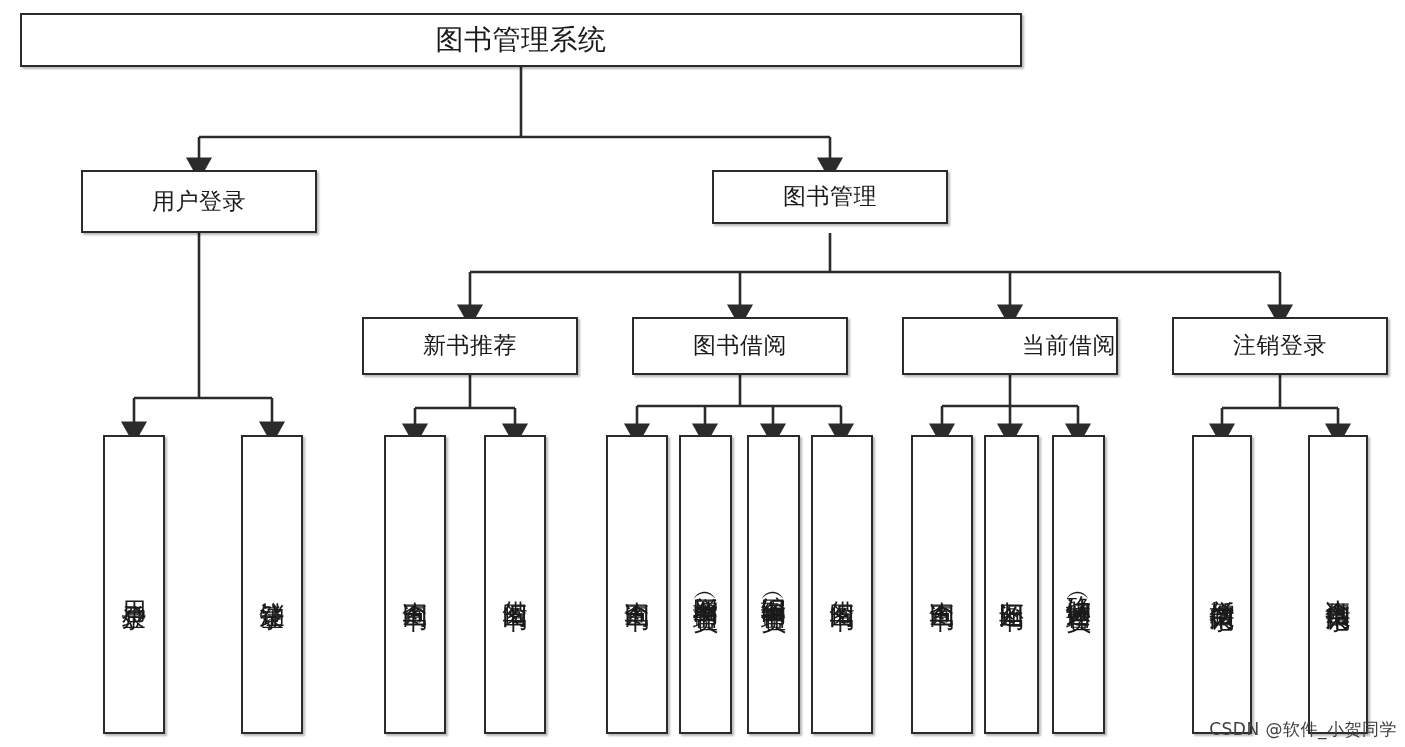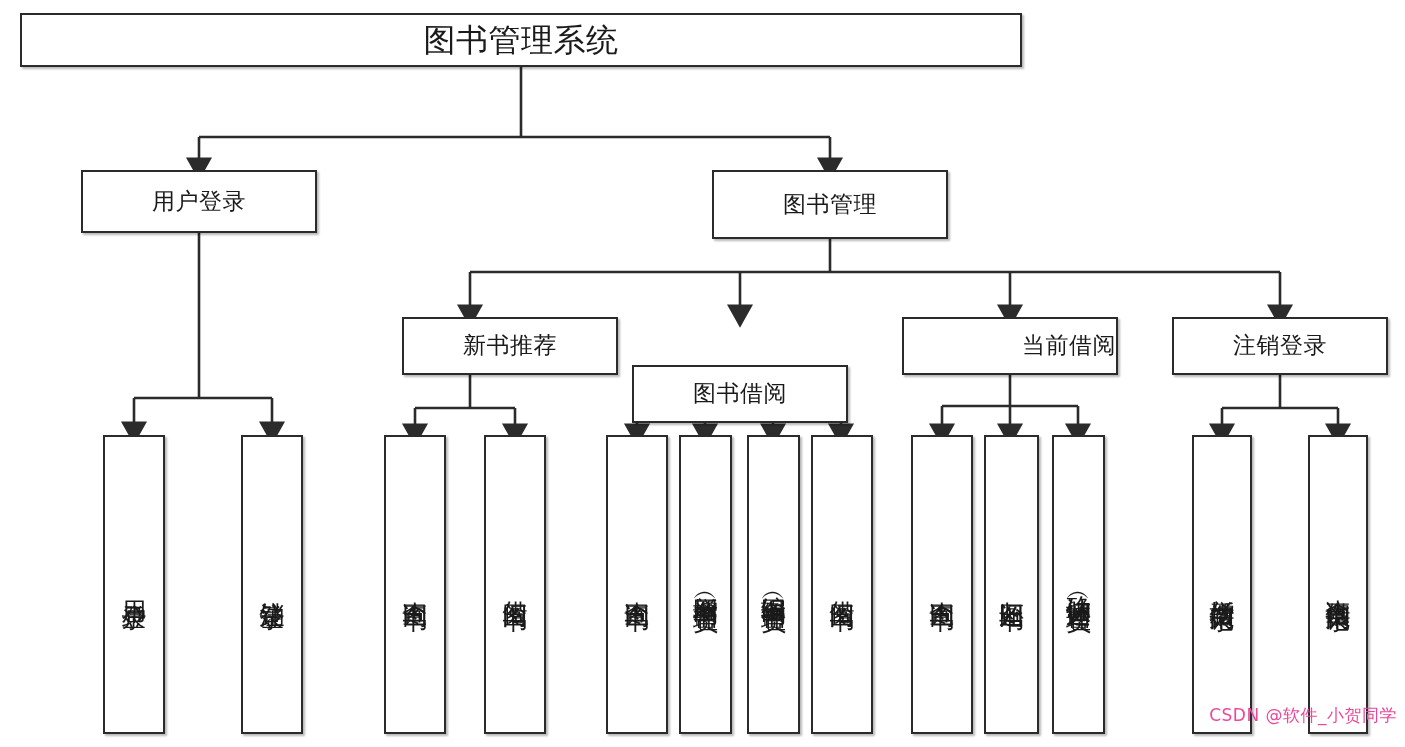--- a/index.html
+++ b/index.html
@@ -39,40 +39,40 @@
   .node .label {
     display: block;
     text-align: center;
     line-height: 1.28;
     letter-spacing: 0.5px;
   }
   .node.horiz .label {
     font-size: 23px;
   }
   .node.root .label {
-    font-size: 32px;
+    font-size: 28px;
   }
   .node.vert {
     align-items: center;
     justify-content: center;
   }
   .node.vert .label {
     writing-mode: vertical-rl;
     text-orientation: upright;
     font-size: 25px;
     line-height: 1.16;
     letter-spacing: 2px;
     max-height: 268px;
   }
   .watermark {
     position: absolute;
     right: 8px;
-    bottom: 20px;
+    bottom: 6px;
     font-size: 17px;
-    color: #ec4899;
+    color: #404040;
     letter-spacing: 0.5px;
     white-space: nowrap;
   }
 </style>
 </head>
 <body>
 
 <div id="canvas">
 
   <svg id="edges" viewBox="0 0 1405 747" xmlns="http://www.w3.org/2000/svg">
@@ -126,28 +126,28 @@
     </g>
   </svg>
 
   <div class="node root horiz" style="left:20px; top:13px; width:1002px; height:54px;">
     <span class="label">图书管理系统</span>
   </div>
 
   <div class="node horiz" style="left:81px; top:170px; width:236px; height:63px;">
     <span class="label">用户登录</span>
   </div>
-  <div class="node horiz" style="left:712px; top:170px; width:236px; height:69px;">
+  <div class="node horiz" style="left:712px; top:170px; width:236px; height:54px;">
     <span class="label">图书管理</span>
   </div>
 
-  <div class="node horiz" style="left:362px; top:317px; width:216px; height:58px;margin-left:40px;">
+  <div class="node horiz" style="left:362px; top:317px; width:216px; height:58px;">
     <span class="label">新书推荐</span>
   </div>
-  <div class="node horiz" style="left:632px; top:317px; width:216px; height:58px;margin-top:48px;">
+  <div class="node horiz" style="left:632px; top:317px; width:216px; height:58px;">
     <span class="label">图书借阅</span>
   </div>
   <div class="node horiz" style="left:902px; top:317px; width:216px; height:58px;justify-content:flex-end;">
     <span class="label">当前借阅</span>
   </div>
   <div class="node horiz" style="left:1172px; top:317px; width:216px; height:58px;">
     <span class="label">注销登录</span>
   </div>
 
   <div class="node vert" style="left:103px; top:435px; width:62px; height:299px;">

